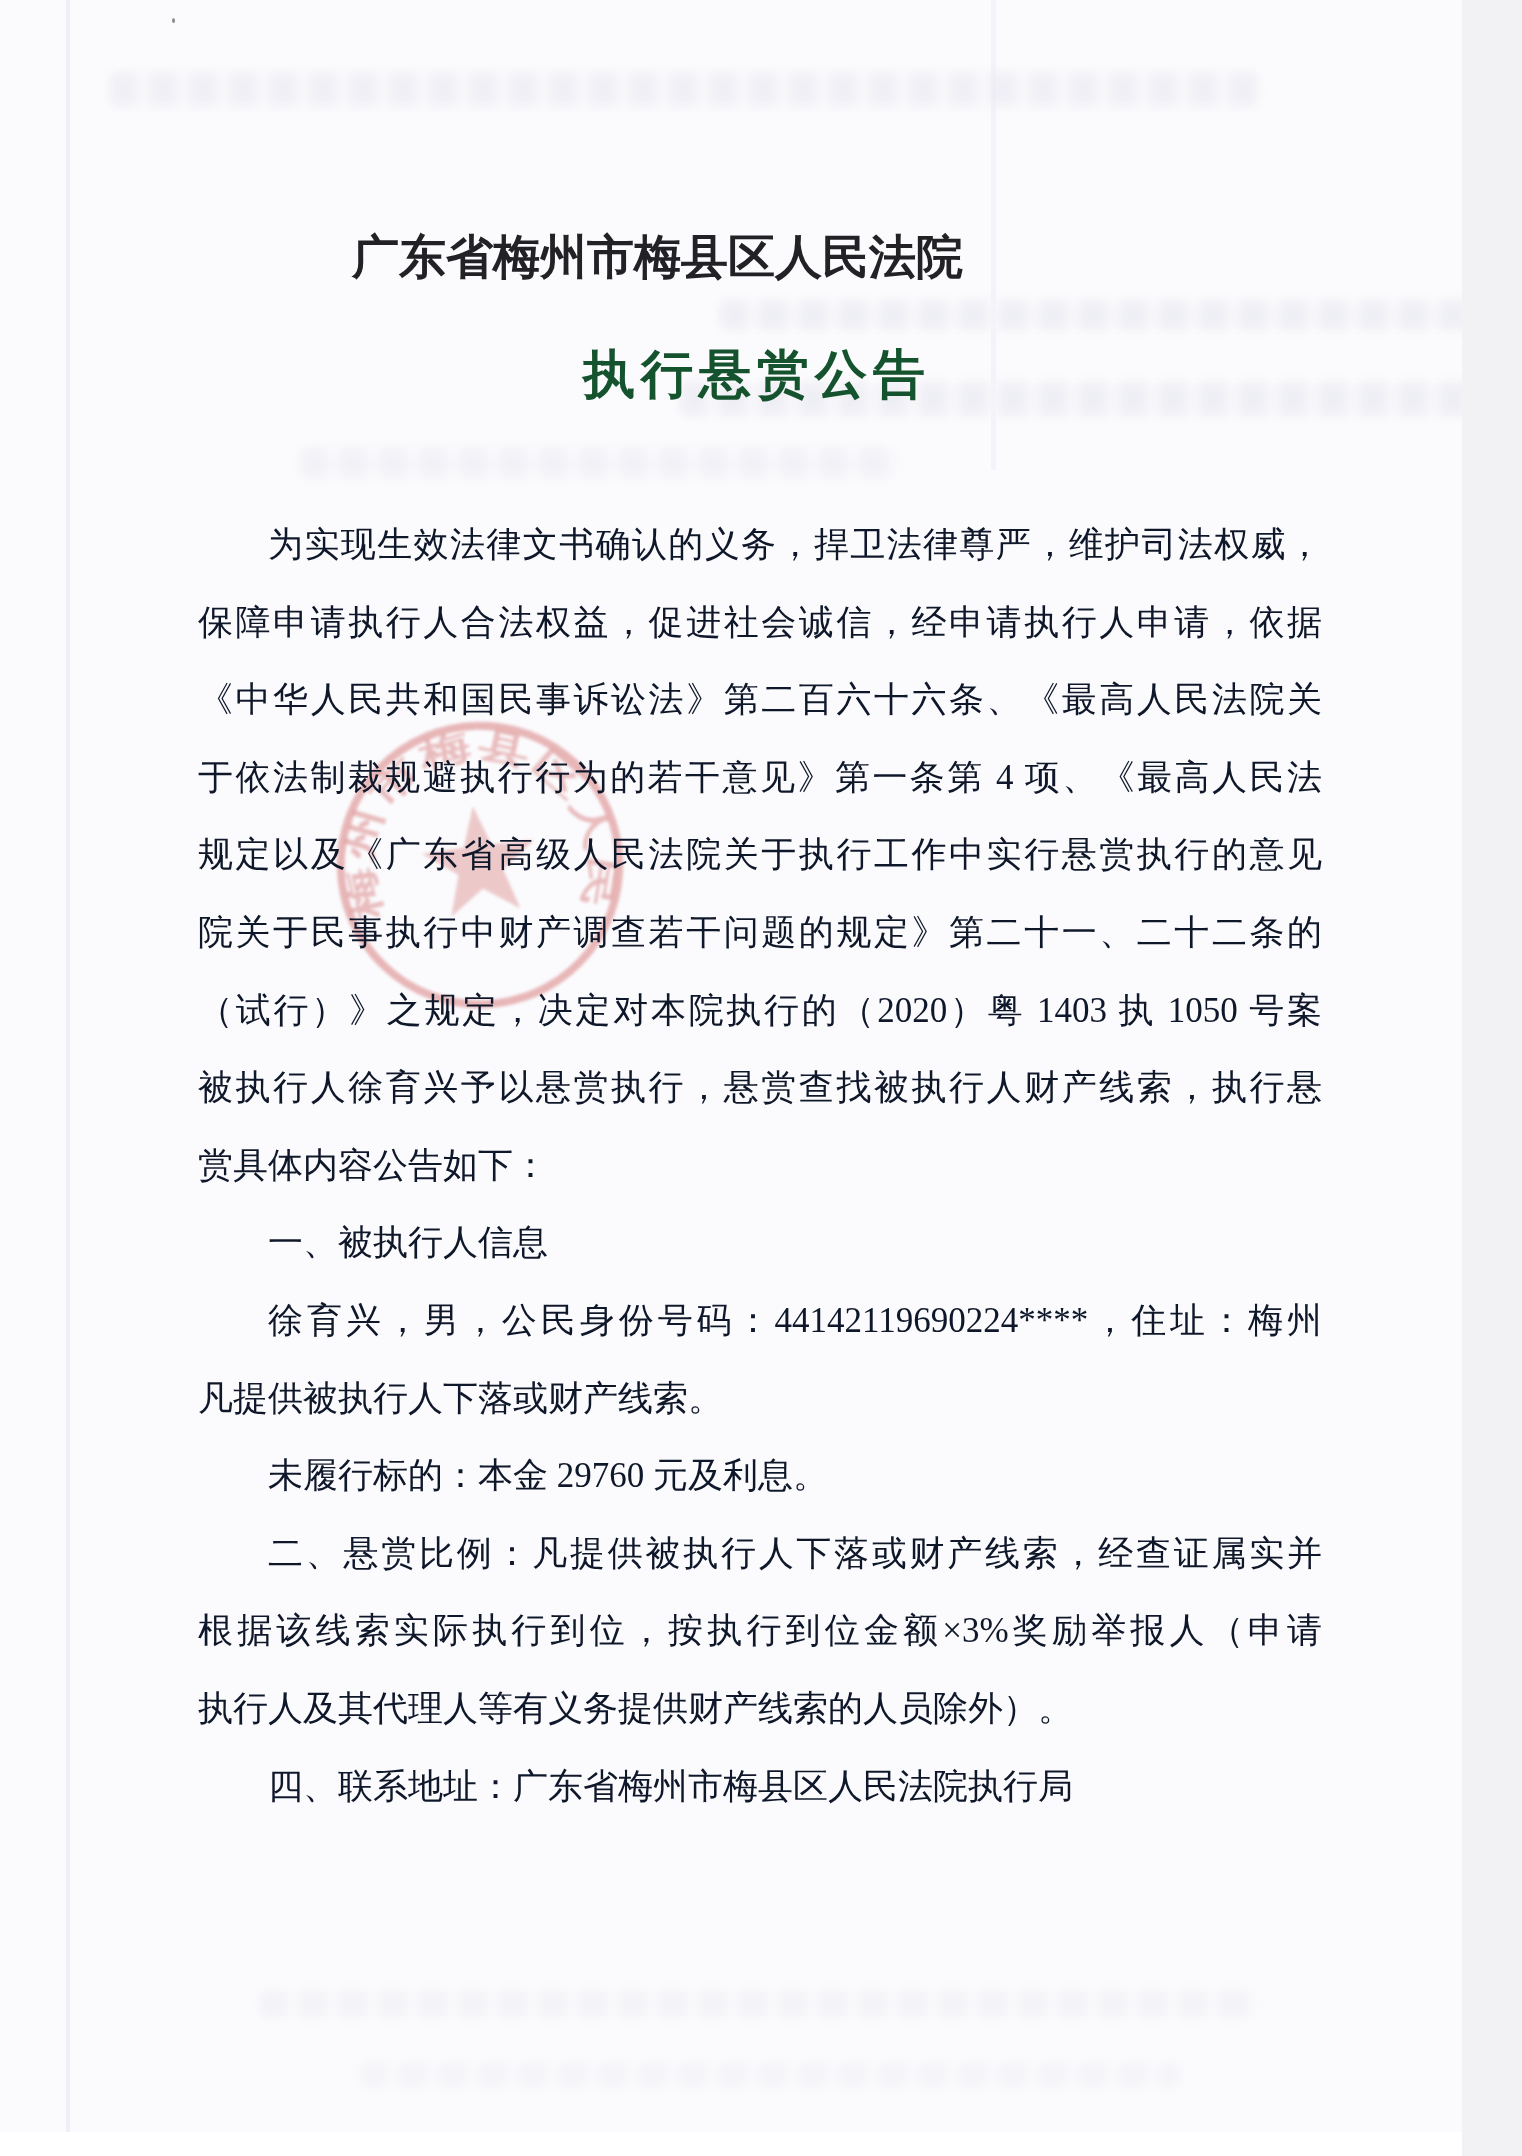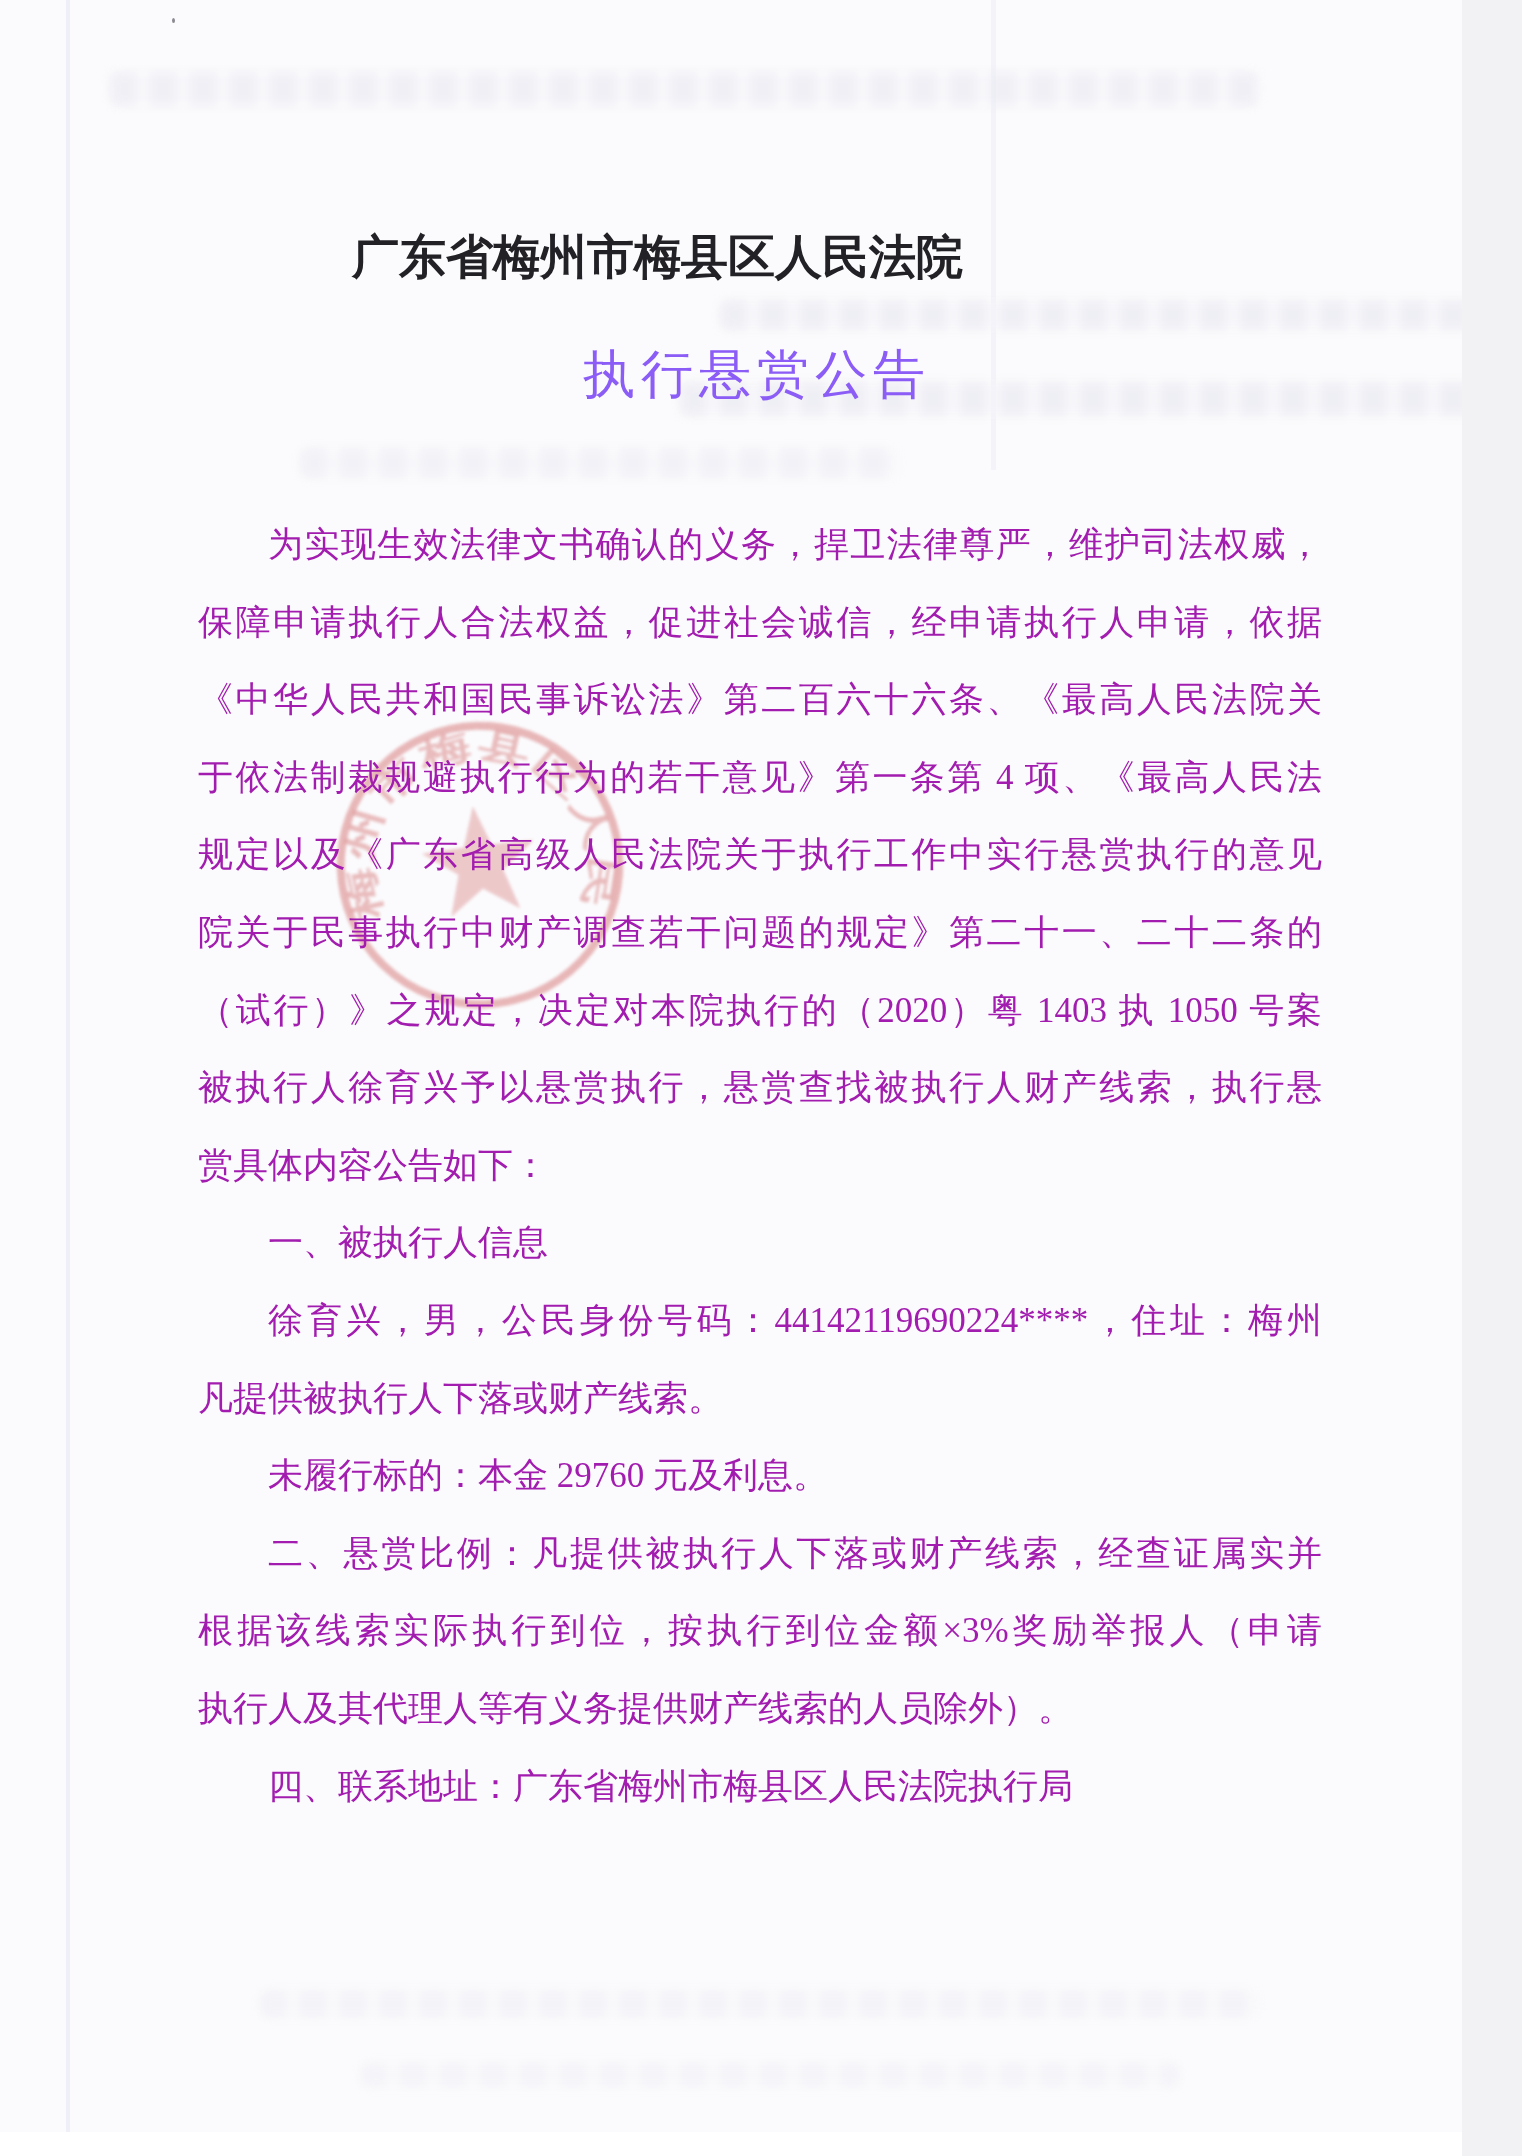--- a/index.html
+++ b/index.html
@@ -30,27 +30,27 @@
   .g5{left:260px;top:1990px;width:1000px;height:28px;opacity:.35;}
   .g6{left:360px;top:2062px;width:820px;height:26px;opacity:.3;}
   
   .title1{
     position:absolute;left:352px;top:226px;
     font-size:47px;font-weight:bold;color:#222226;
     letter-spacing:0px;white-space:nowrap;
   }
   .title2{
     position:absolute;left:583px;top:340px;
-    font-size:52px;font-weight:normal;color:#8b5cf6;
+    font-size:52px;font-weight:bold;color:#14532d;
     letter-spacing:6px;white-space:nowrap;
   }
   
   .body-text{
     position:absolute;left:198px;top:506px;width:1124px;
-    font-size:35px;line-height:77.6px;color:#a21caf;
+    font-size:35px;line-height:77.6px;color:#0f172a;
   }
   .line{height:77.6px;white-space:nowrap;}
   .line.full{white-space:normal;text-align:justify;text-align-last:justify;}
   .line.indent{padding-left:70px;}
   .line.indent.full{padding-left:70px;width:1054px;}
   
   .seal{
     position:absolute;left:322px;top:707px;width:316px;height:316px;
     opacity:.55;transform:rotate(-7deg);
     pointer-events:none;

